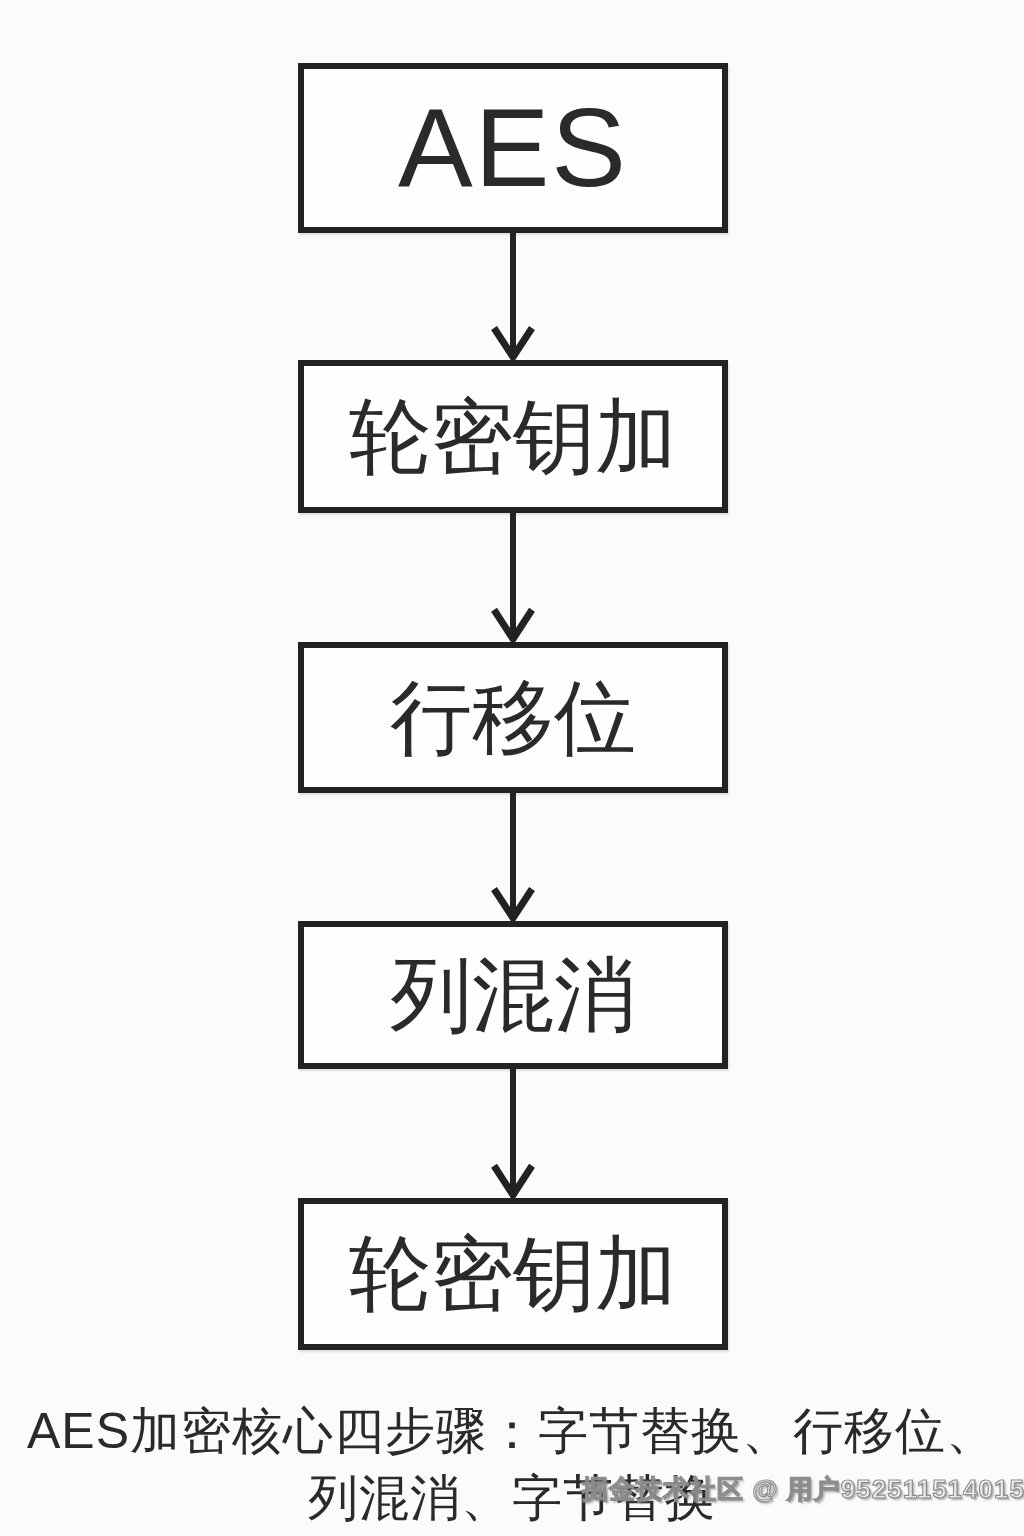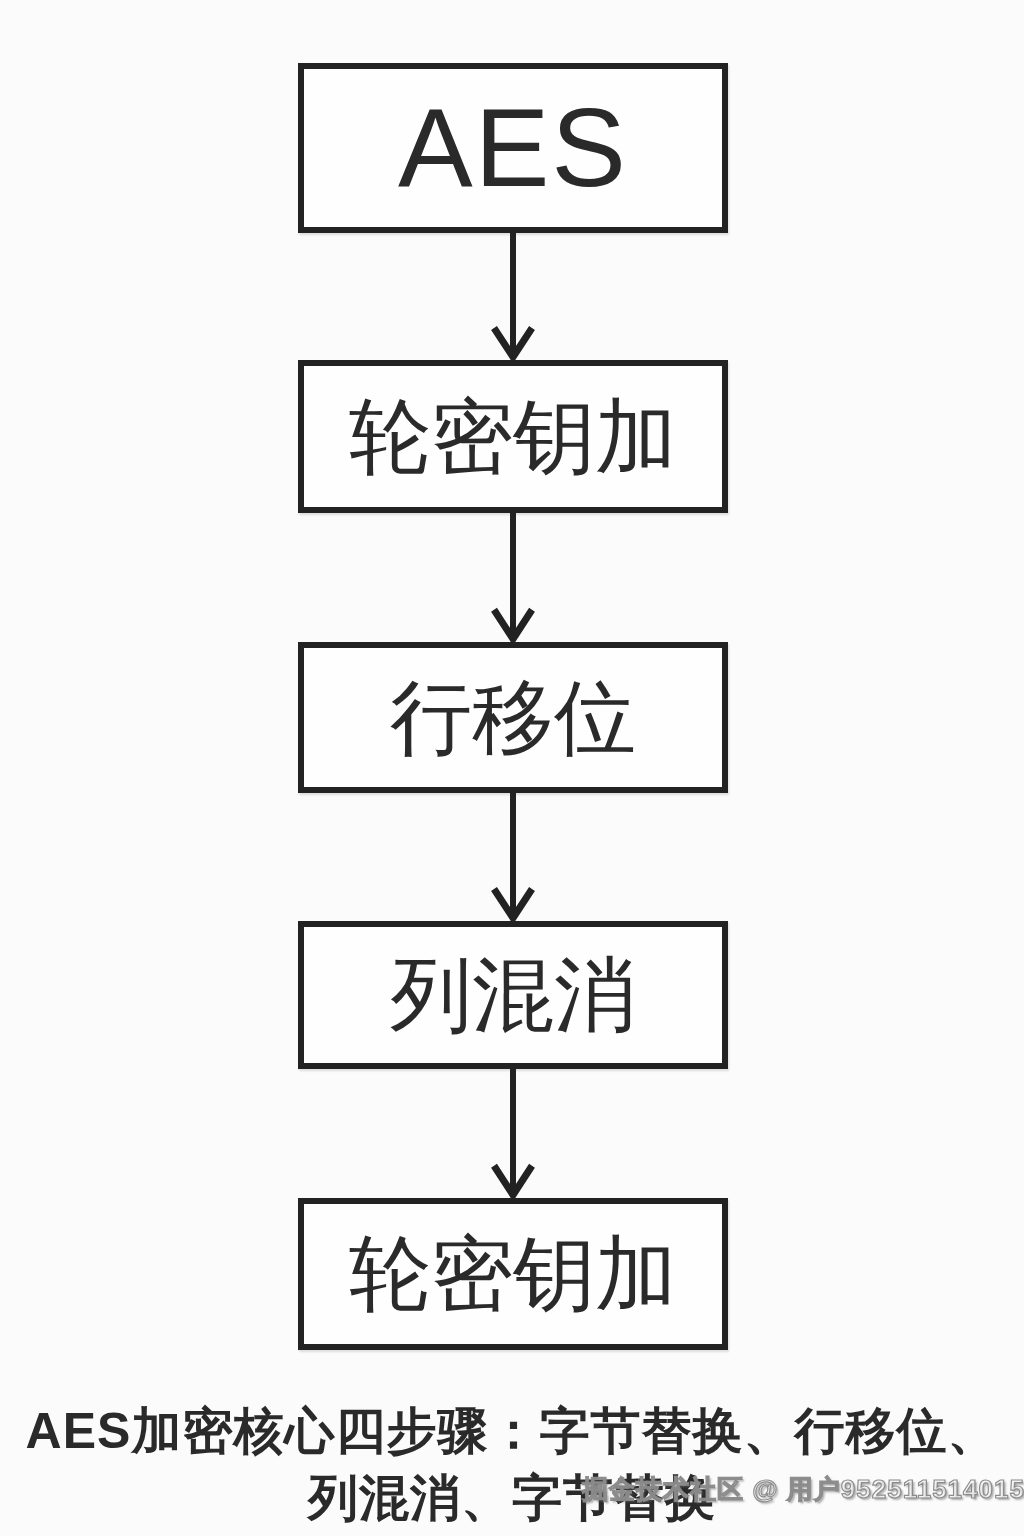--- a/index.html
+++ b/index.html
@@ -60,21 +60,21 @@
   }
 
   .caption{
     position:absolute;
     top:1398px;
     left:0;
     width:1024px;
     text-align:center;
     color:var(--text);
     font-size:50px;
-    font-weight:700;
+    font-weight:400;
     line-height:67px;
     letter-spacing:1px;
   }
   .watermark{
     position:absolute;
     left:582px;
     top:1472px;
     font-size:26px;
     font-weight:700;
     letter-spacing:1px;

